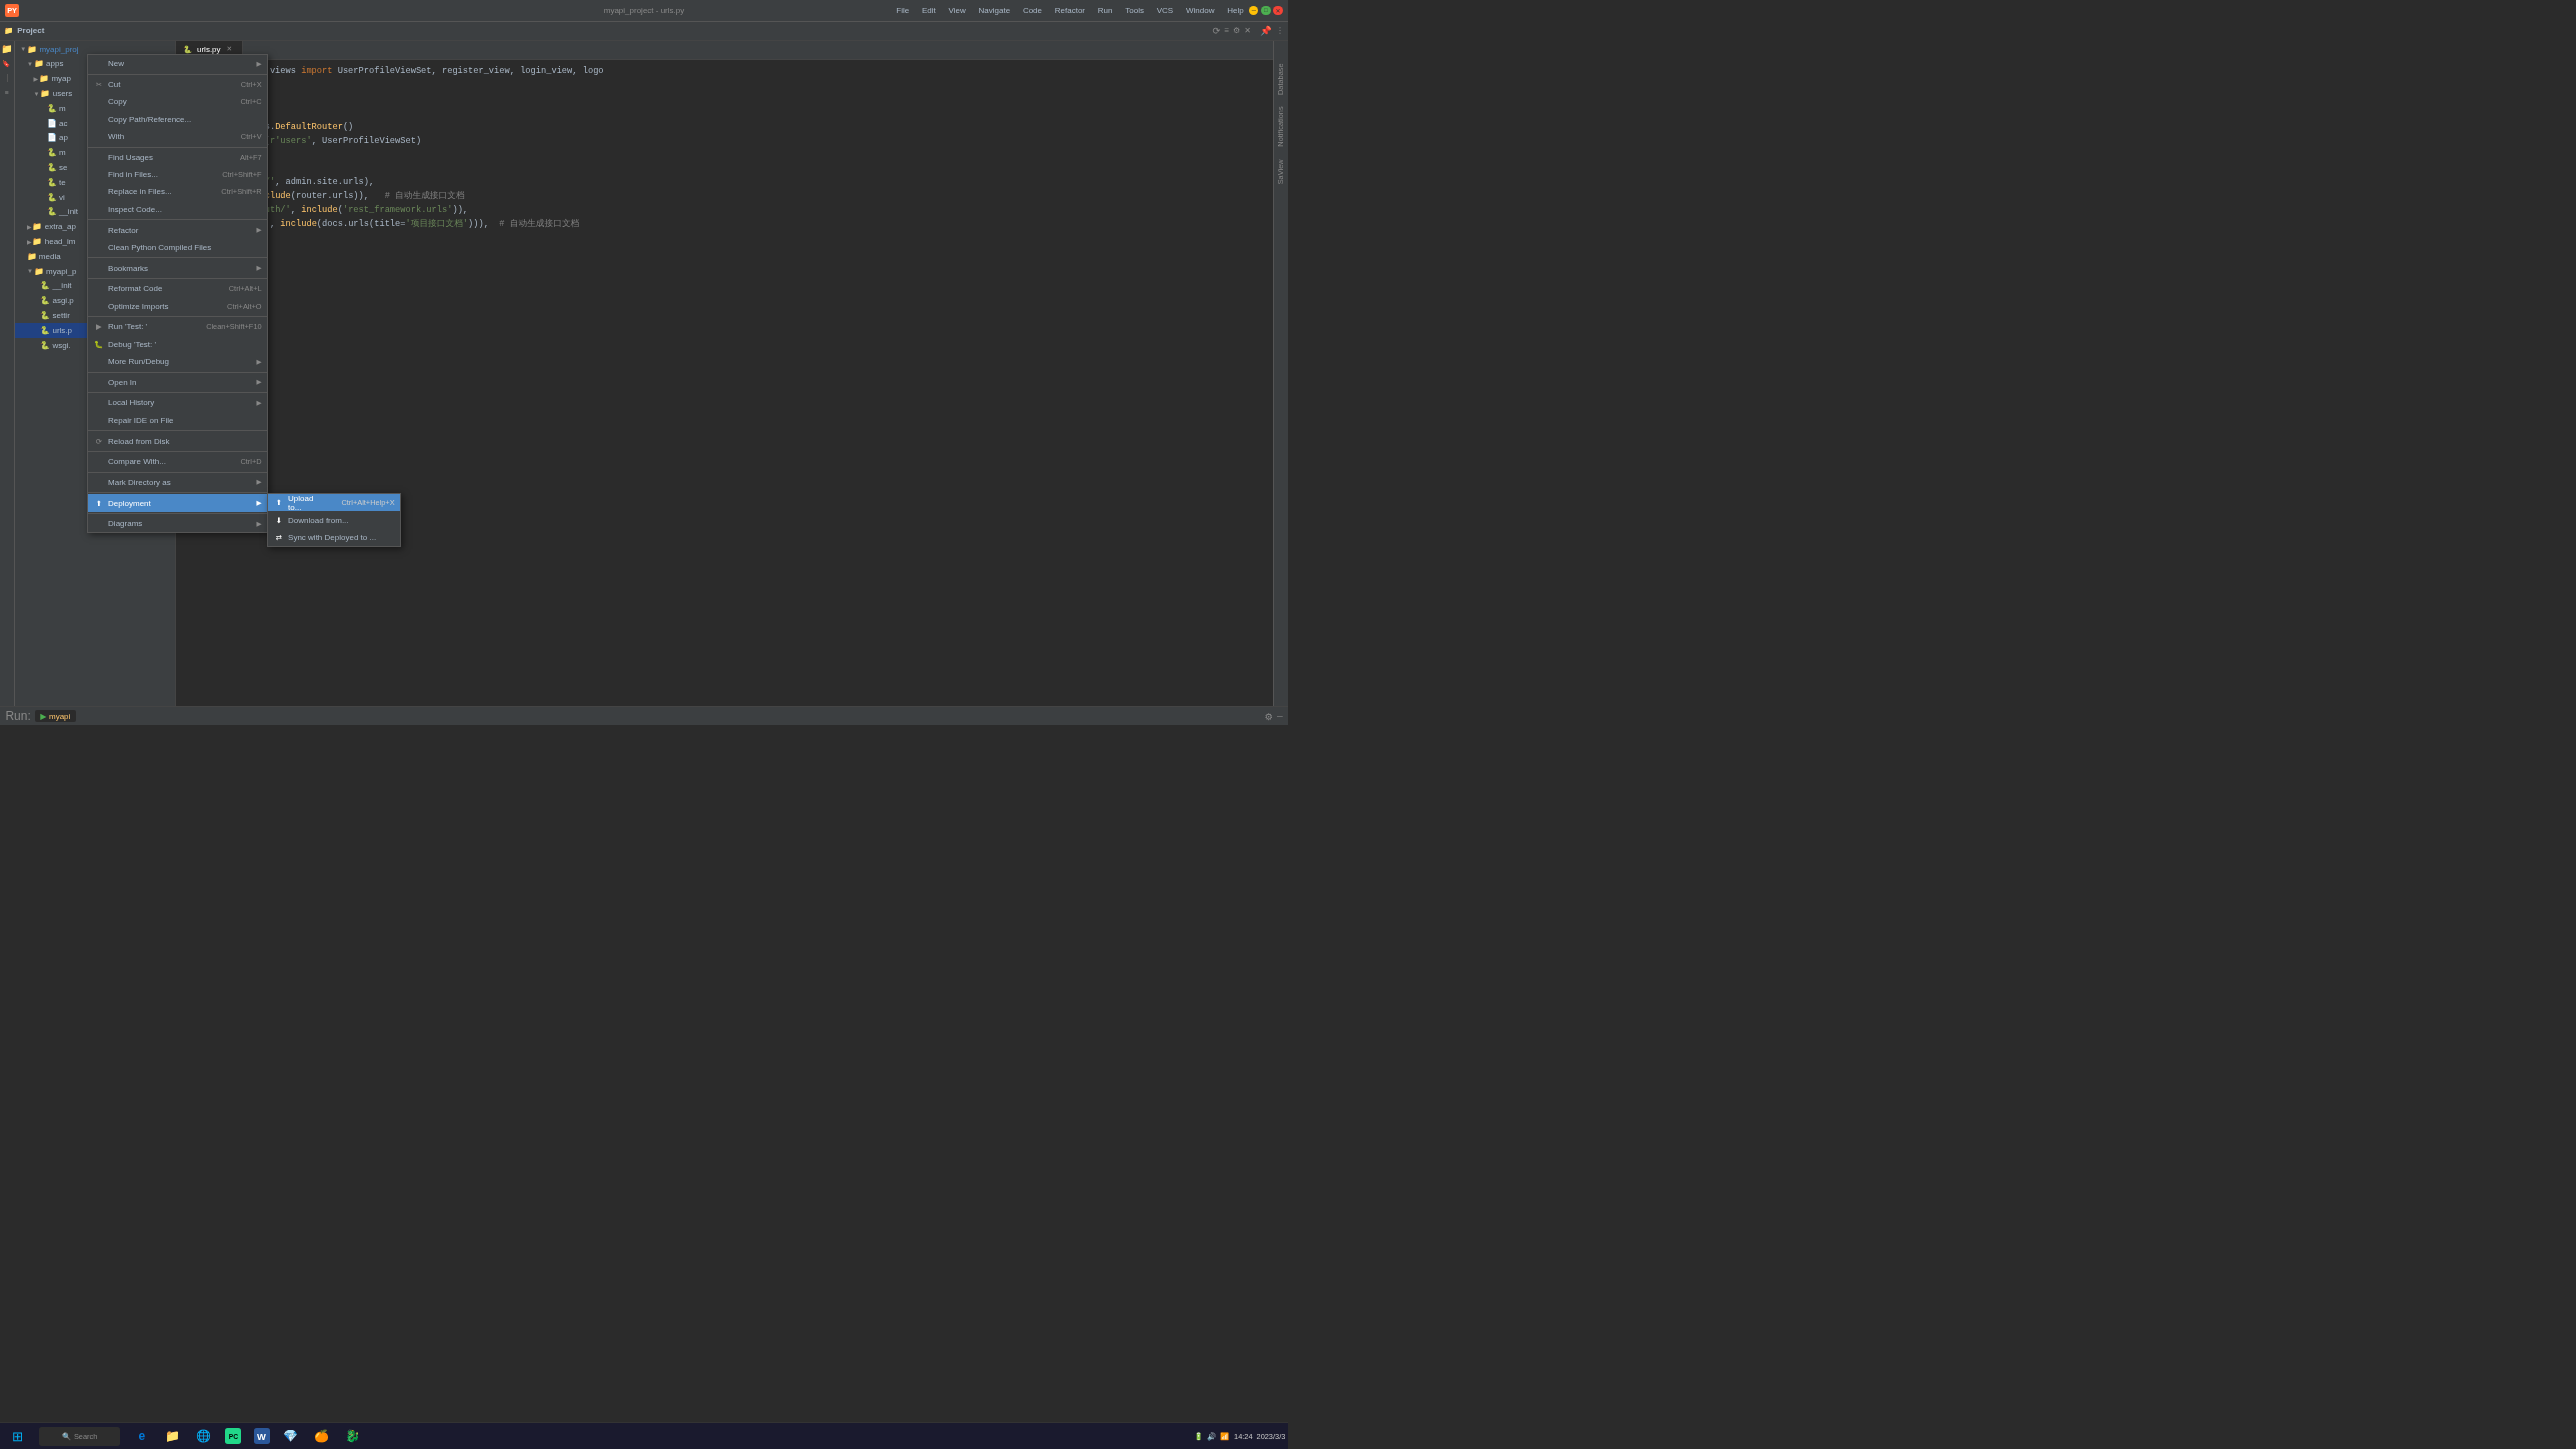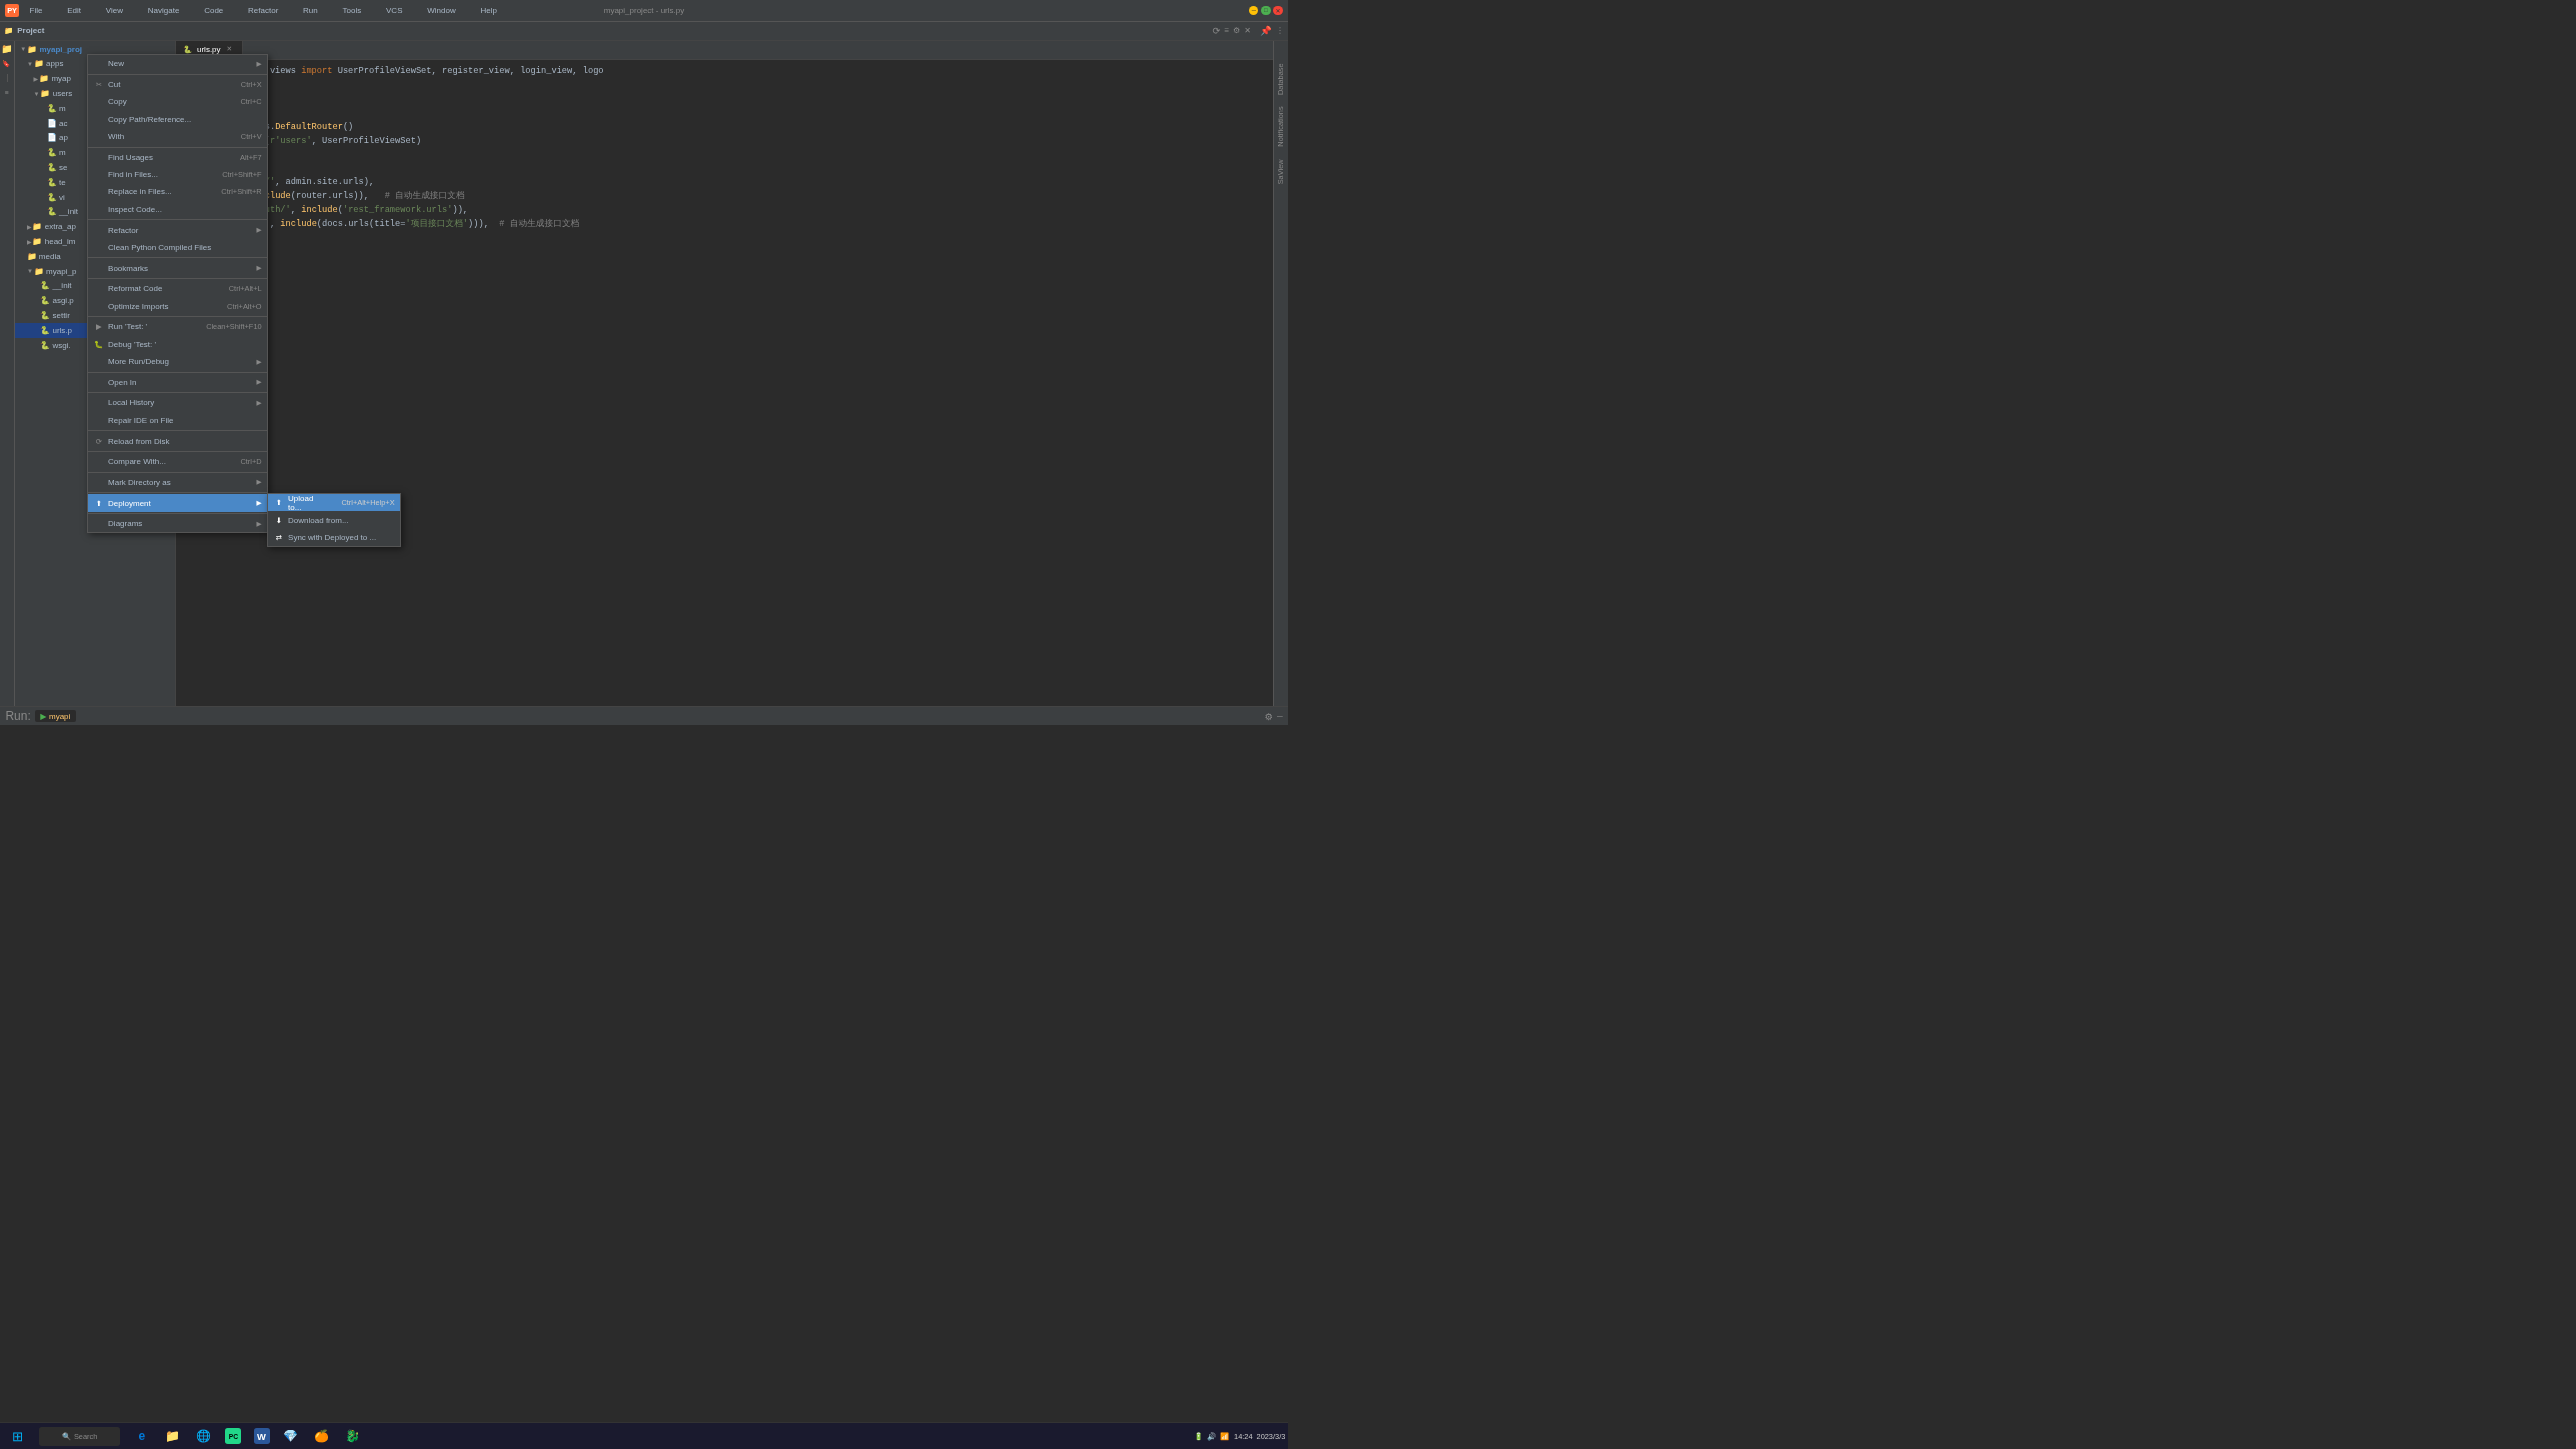--- a/index.html
+++ b/index.html
@@ -27,21 +27,21 @@
     }
     #title-bar .app-icon {
       width: 13.4px; height: 13.4px;
       background: #ff6b35;
       border-radius: 2px;
       margin-right: 5.4px;
       display: flex; align-items: center; justify-content: center;
       font-size: 7.4px; color: white; font-weight: bold;
     }
     #title-bar .menu-bar {
-      display: flex; gap: 14px; flex: 1;
+      display: flex; gap: 2px; flex: 1; justify-content: flex-end;
     }
     #title-bar .menu-item {
       padding: 1.3px 5.4px;
       color: #a9b7c6;
       font-size: 8px;
       cursor: pointer;
       border-radius: 2px;
     }
     #title-bar .title {
       position: absolute; left: 50%; transform: translateX(-50%);
@@ -381,21 +381,21 @@
     <div style="cursor:pointer;">≡</div>
   </div>
 
   <div id="project-panel">
     <div id="project-tree">
 
       <div class="tree-item">
         <span class="indent" style="width:2.7px;"></span>
         <span class="arrow">▼</span>
         <span class="file-icon folder-icon">📁</span>
-        <span style="color:#4a88c7; font-weight:bold;">myapi_proj</span>
+        <span style="color:#4a88c7; font-weight:normal;">myapi_proj</span>
       </div>
       <div class="tree-item">
         <span class="indent" style="width:9.4px;"></span>
         <span class="arrow">▼</span>
         <span class="file-icon folder-icon">📁</span>
         <span>apps</span>
       </div>
       <div class="tree-item">
         <span class="indent" style="width:16px;"></span>
         <span class="arrow">▶</span>

